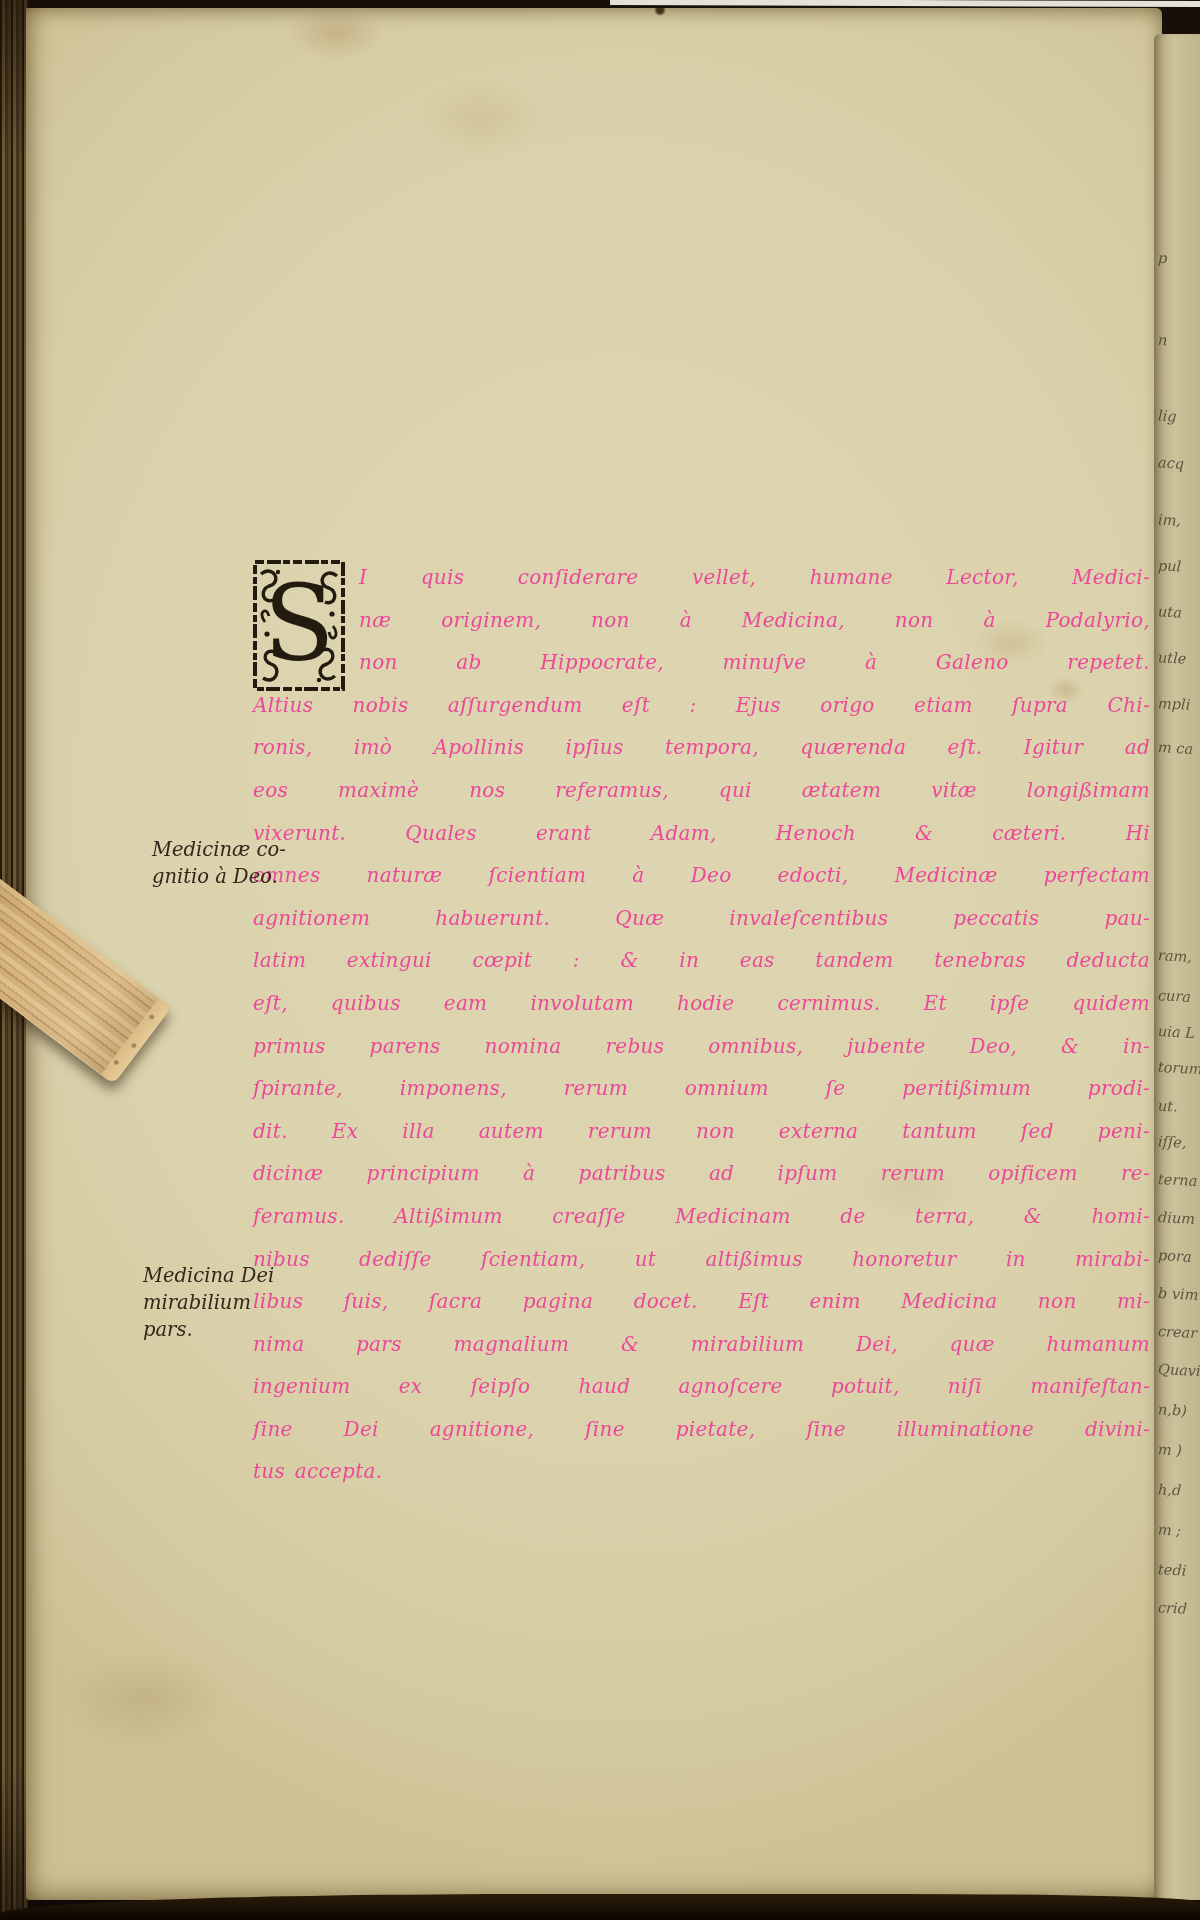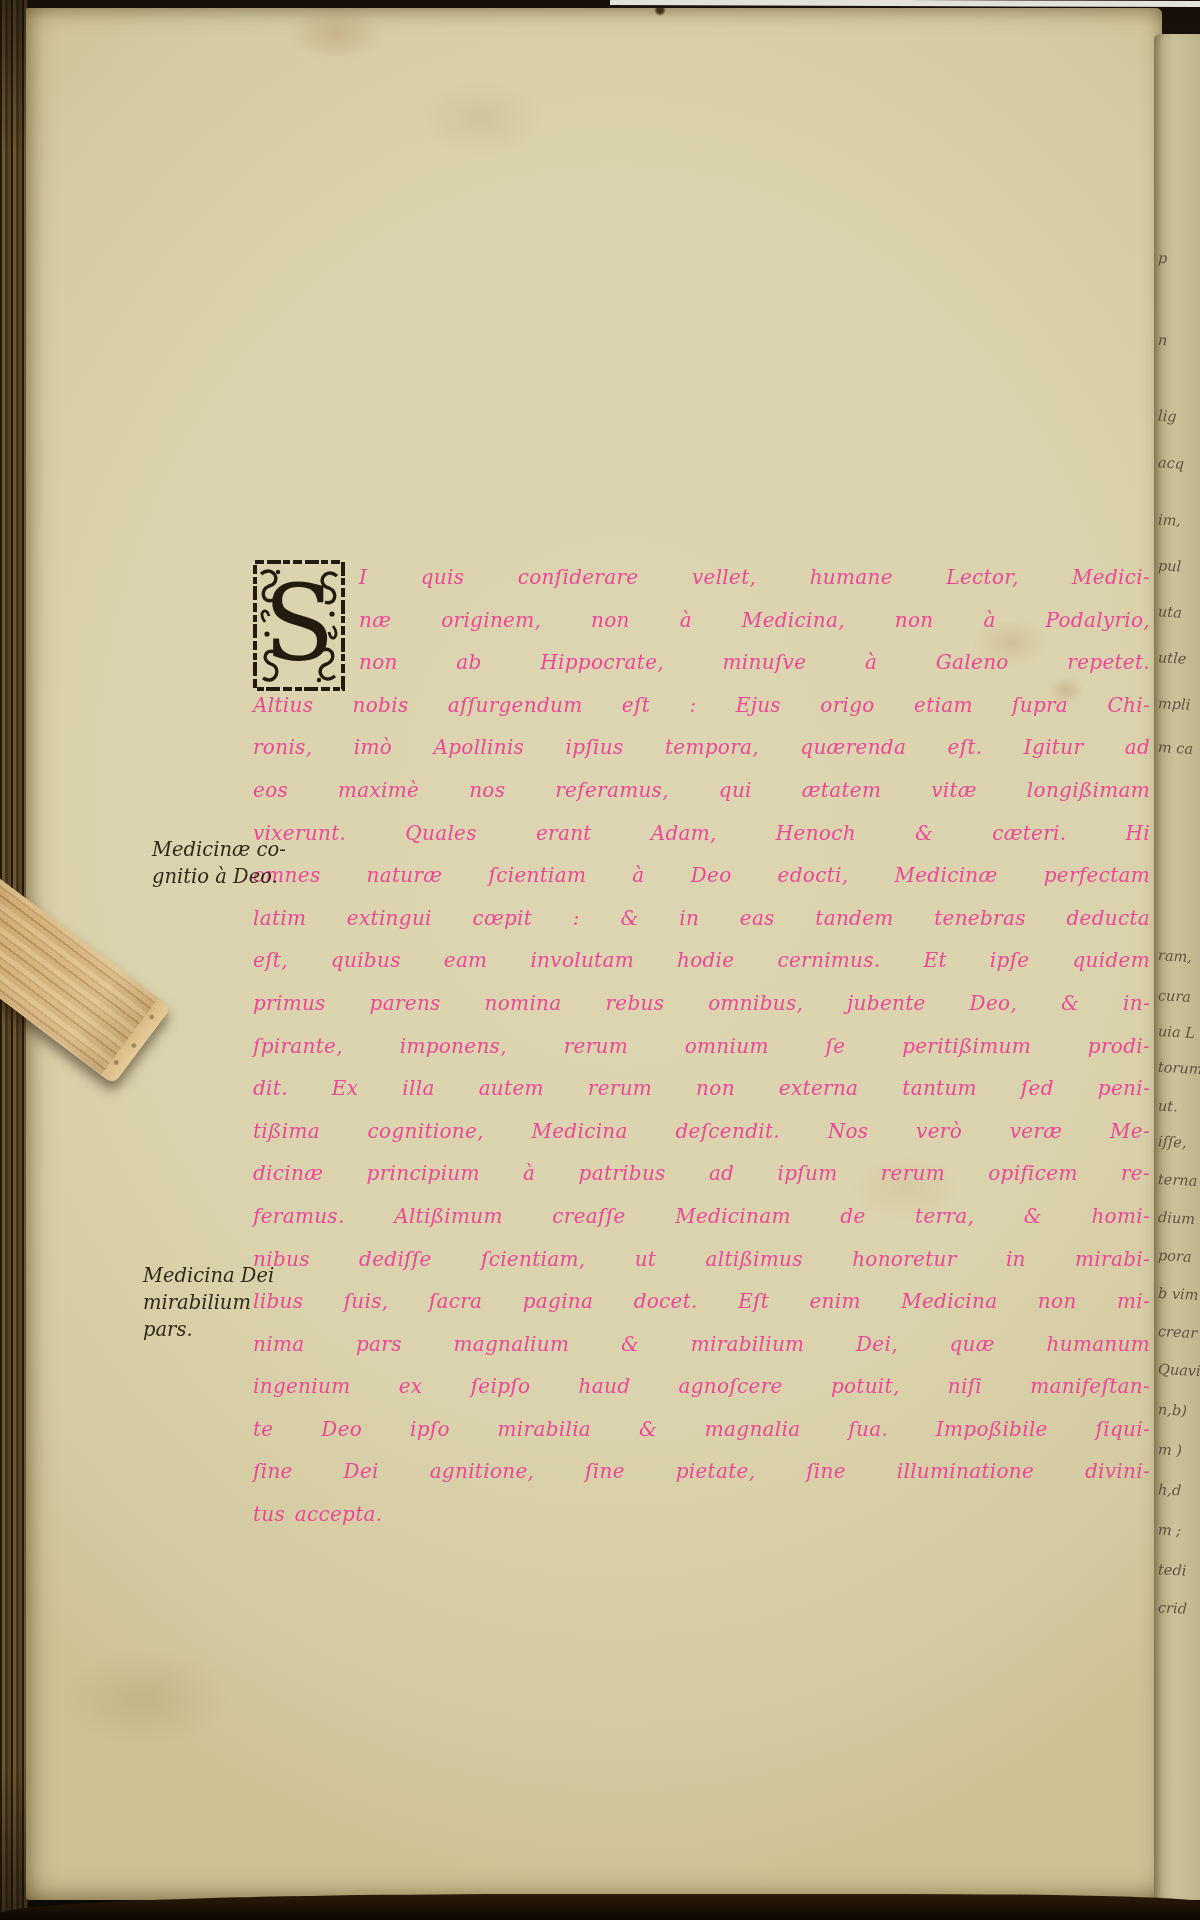--- a/index.html
+++ b/index.html
@@ -213,33 +213,32 @@
 
 <div class="body-text">
     <div class="body-line indent">I quis conſiderare vellet, humane Lector, Medici-</div>
     <div class="body-line indent">næ originem, non à Medicina, non à Podalyrio,</div>
     <div class="body-line indent">non ab Hippocrate, minuſve à Galeno repetet.</div>
     <div class="body-line">Altius nobis aſſurgendum eſt : Ejus origo etiam ſupra Chi-</div>
     <div class="body-line">ronis, imò Apollinis ipſius tempora, quærenda eſt. Igitur ad</div>
     <div class="body-line">eos maximè nos referamus, qui ætatem vitæ longißimam</div>
     <div class="body-line">vixerunt. Quales erant Adam, Henoch &amp; cæteri. Hi</div>
     <div class="body-line">omnes naturæ ſcientiam à Deo edocti, Medicinæ perfectam</div>
+    <div class="body-line">agnitionem habuerunt. Quæ invaleſcentibus peccatis pau-</div>
     <div class="body-line">latim extingui cœpit : &amp; in eas tandem tenebras deducta</div>
     <div class="body-line">eſt, quibus eam involutam hodie cernimus. Et ipſe quidem</div>
     <div class="body-line">primus parens nomina rebus omnibus, jubente Deo, &amp; in-</div>
     <div class="body-line">ſpirante, imponens, rerum omnium ſe peritißimum prodi-</div>
     <div class="body-line">dit. Ex illa autem rerum non externa tantum ſed peni-</div>
-    <div class="body-line">tißima cognitione, Medicina deſcendit. Nos verò veræ Me-</div>
     <div class="body-line">dicinæ principium à patribus ad ipſum rerum opificem re-</div>
     <div class="body-line">feramus. Altißimum creaſſe Medicinam de terra, &amp; homi-</div>
     <div class="body-line">nibus dediſſe ſcientiam, ut altißimus honoretur in mirabi-</div>
     <div class="body-line">libus ſuis, ſacra pagina docet. Eſt enim Medicina non mi-</div>
     <div class="body-line">nima pars magnalium &amp; mirabilium Dei, quæ humanum</div>
     <div class="body-line">ingenium ex ſeipſo haud agnoſcere potuit, niſi manifeſtan-</div>
-    <div class="body-line">te Deo ipſo mirabilia &amp; magnalia ſua. Impoßibile ſiqui-</div>
     <div class="body-line">ſine Dei agnitione, ſine pietate, ſine illuminatione divini-</div>
     <div class="body-line last">tus accepta.</div>
   </div>
 
 <div class="margin-note margin-note-1">
   <div>Medicinæ co-</div>
   <div>gnitio à Deo.</div>
 </div>
 <div class="margin-note margin-note-2">
   <div>Medicina Dei</div>

